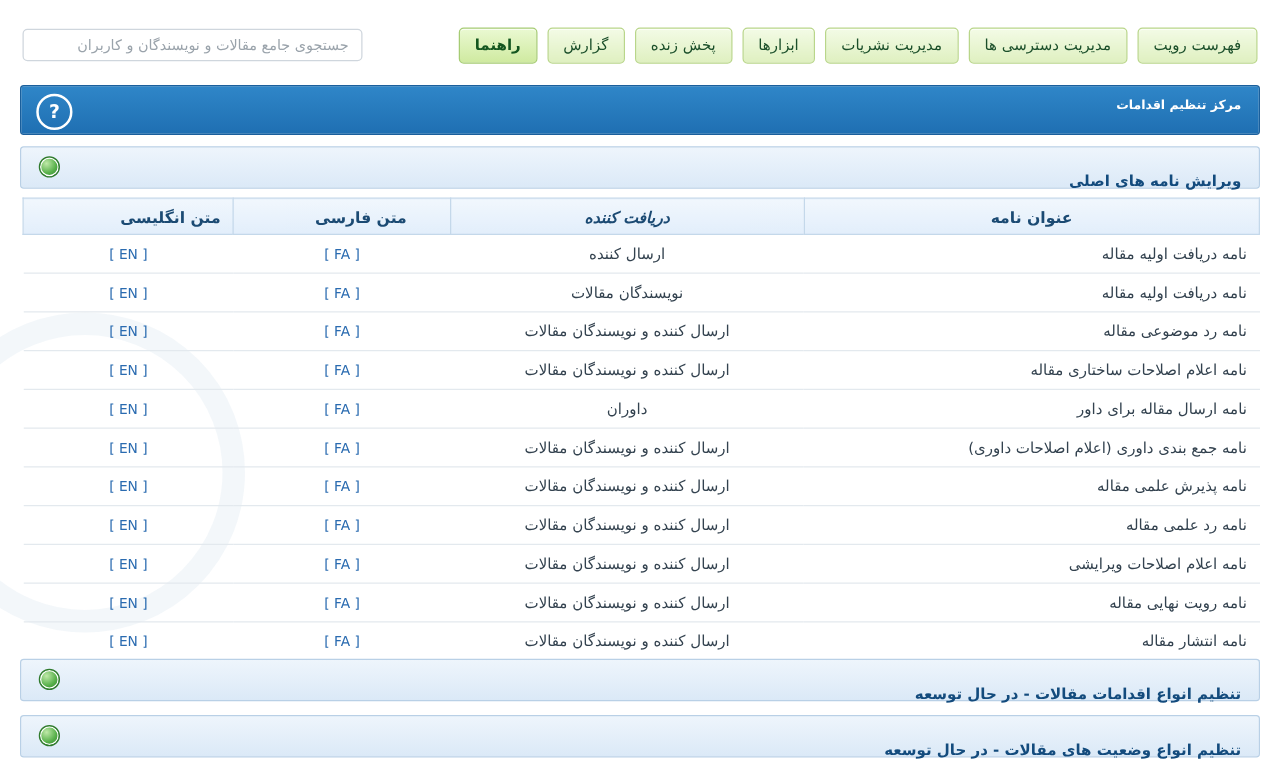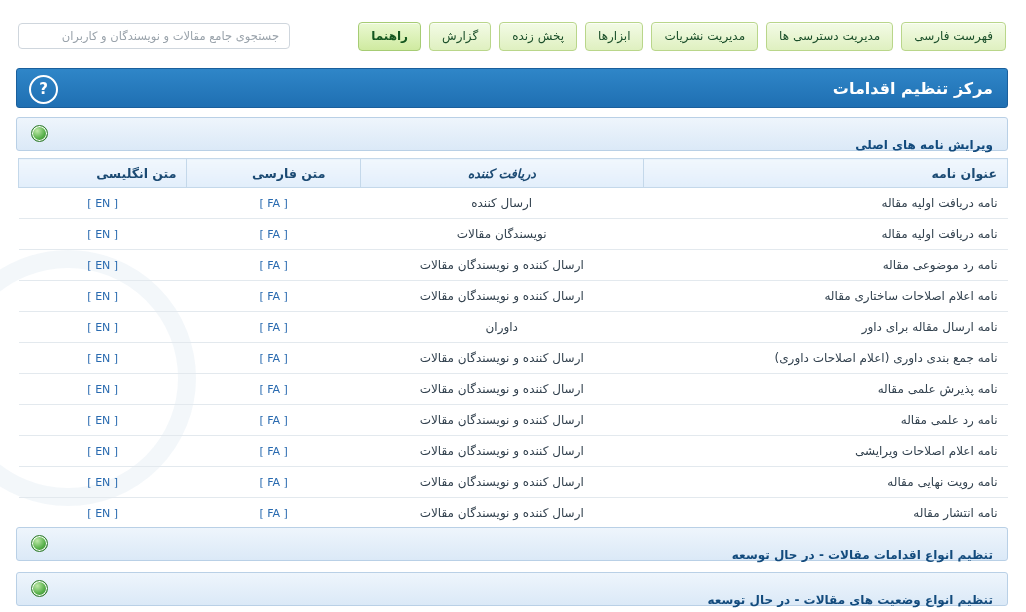--- a/index.html
+++ b/index.html
@@ -86,21 +86,21 @@
     height: 38px;
     background: linear-gradient(#2f86c8, #1f6fb2);
     border: 1px solid #1a5f9c;
     border-radius: 3px;
     color: #ffffff;
   }
   .page-header .title {
     position: absolute;
     right: 14px;
     top: 10px;
-    font-size: 16px;
+    font-size: 10px;
     font-weight: bold;
     color: #ffffff;
   }
   .help-circle {
     position: absolute;
     left: 12px;
     top: 6px;
     width: 25px;
     height: 25px;
     border-radius: 50%;
@@ -161,21 +161,21 @@
   }
   .tbl th {
     height: 28px;
     background: linear-gradient(#f1f7fd, #e2eefb);
     border: 1px solid #c4d8ea;
     font-size: 12.5px;
     font-weight: bold;
     color: #1b4a73;
     padding: 0 10px;
   }
-  .tbl th.col-name { text-align: right; width: 392px; }
+  .tbl th.col-name { width: 392px; }
   .tbl th.col-recv { text-align: center; width: 296px; font-style: italic; }
   .tbl th.col-fa   { text-align: center; width: 135px; padding-left: 40px; }
   .tbl th.col-en   { text-align: right; width: 163px; }
 
   .tbl td {
     height: 30px;
     border-bottom: 1px solid #e3e9ee;
     padding: 0 10px;
     color: #33424f;
   }
@@ -210,21 +210,21 @@
 <div id="page">
   <div class="swoosh"></div>
 
   <div class="content">
 
     <div class="topbar">
       <div class="search-wrap">
         <input class="search-input" type="text" placeholder="جستجوی جامع مقالات و نویسندگان و کاربران" style="">
       </div>
       <div class="nav-row">
-        <div class="nav-btn">فهرست فارسی</div>
+        <div class="nav-btn">فهرست رویت</div>
         <div class="nav-btn">مدیریت دسترسی ها</div>
         <div class="nav-btn">مدیریت نشریات</div>
         <div class="nav-btn">ابزارها</div>
         <div class="nav-btn">پخش زنده</div>
         <div class="nav-btn">گزارش</div>
         <div class="nav-btn help">راهنما</div>
       </div>
     </div>
 
     <div class="page-header">

